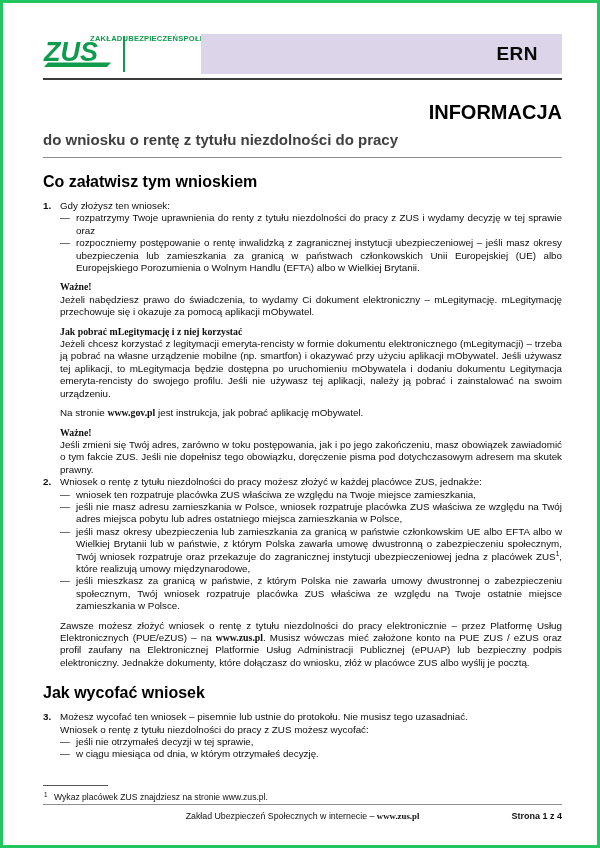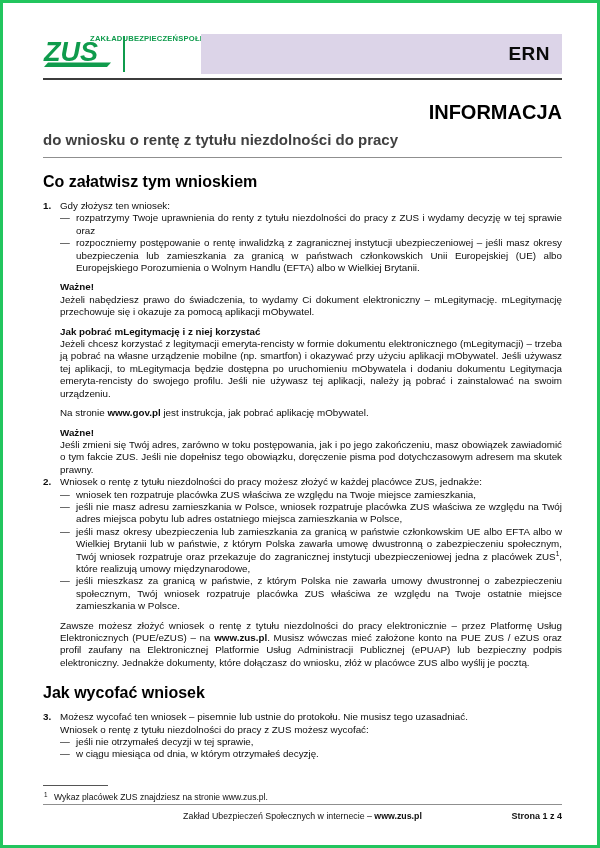--- a/index.html
+++ b/index.html
@@ -15,41 +15,41 @@
   .logo-box { width:78px; display:flex; align-items:center; }
   .logo-sep { width:2px; background:#0f9b4c; margin:2px 8px 2px 2px; }
   .org-name {
     width:62px; color:#0f9b4c; font-weight:bold; font-size:7.6px;
     line-height:9.6px; display:flex; flex-direction:row; justify-content:center;
     letter-spacing:.2px;
   }
   .header-strip {
     flex:1; background:#dcd4e8; margin-left:6px;
     display:flex; align-items:center; justify-content:flex-end;
-    padding-right:12px;
+    padding-right:24px;
   }
   .form-code { font-size:19px; font-weight:bold; color:#0a0a0a; letter-spacing:.5px; }
   .header-rule { border:0; border-top:2px solid #3c3c3c; margin-top:4px; }
 
   
   .title-block { margin-top:21px; }
   .doc-title { font-size:20px; font-weight:bold; color:#000;text-align:right; }
   .doc-subtitle { font-size:15px; font-weight:bold; margin-top:7px; color:#404040; }
   .title-rule { border:0; border-top:1px solid #8f8f8f; margin-top:9px; }
 
   
   .section-heading { font-size:16px; font-weight:bold; color:#000; margin-top:15px; margin-bottom:9px; }
   .body-text { font-size:9.8px; line-height:12.4px; text-align:justify; color:#0d0d0d; }
   .num-item { position:relative; padding-left:17px; margin-bottom:5px; }
   .num-marker { position:absolute; left:0; top:0; font-weight:bold; }
   .dash-item { position:relative; padding-left:16px; }
   .dash-marker { position:absolute; left:0; top:0; }
   .indent { margin-left:17px; }
   .para-gap { margin-top:7px; }
-  .bold { font-weight:bold; }
+  .bold { font-weight:bold;font-family:Liberation Serif, serif; }
   sup.fn-ref { font-size:6.5px; vertical-align:super; line-height:0; }
 
   
   .footnote-area { position:absolute; left:40px; right:35px; bottom:43px; }
   .footnote-rule { border:0; border-top:1px solid #555; width:65px; margin-bottom:6px; }
   .footnote-line { font-size:8.6px; color:#111; position:relative; padding-left:11px; }
   .footnote-marker { position:absolute; left:1px; top:-1px; font-size:6.3px; }
   .footer-area { position:absolute; left:40px; right:35px; bottom:24px; }
   .footer-rule { border:0; border-top:1px solid #8f8f8f; margin-bottom:6px; }
   .footer-row { position:relative; font-size:8.8px; text-align:center; color:#111; }

